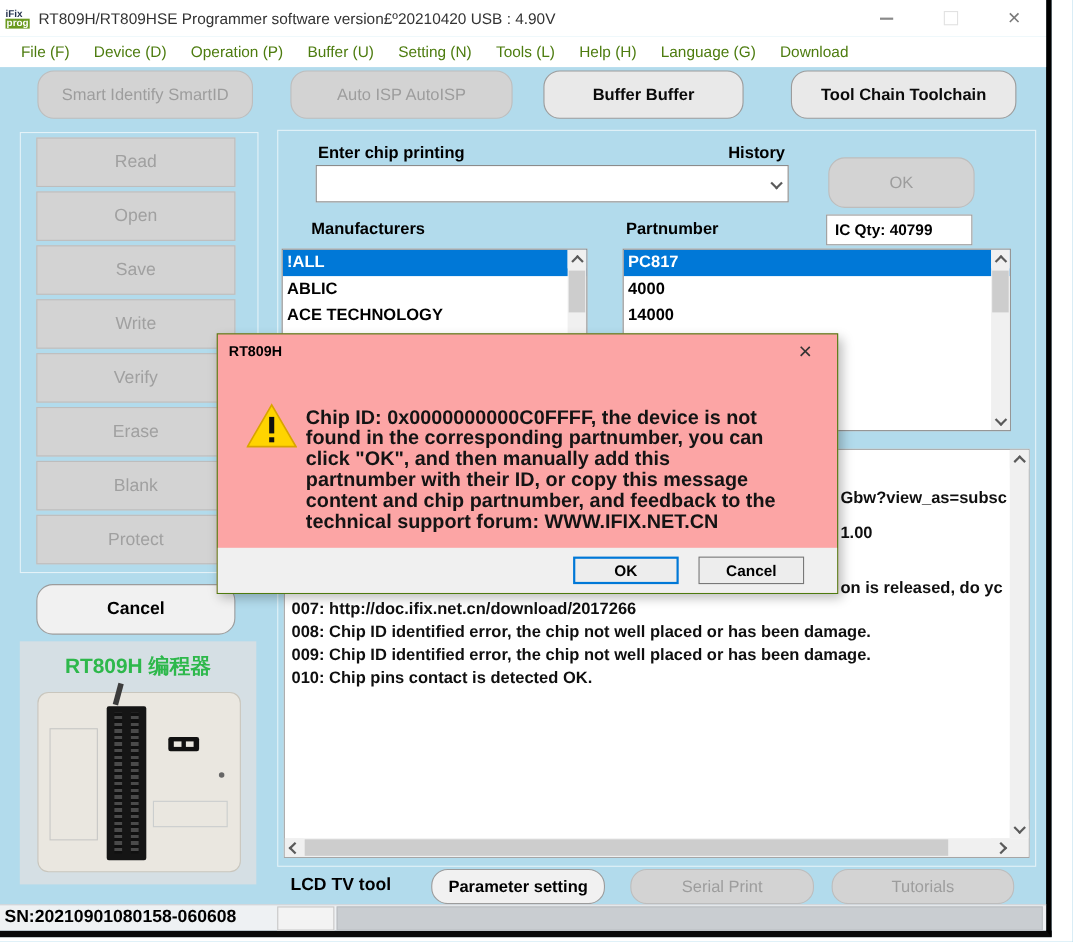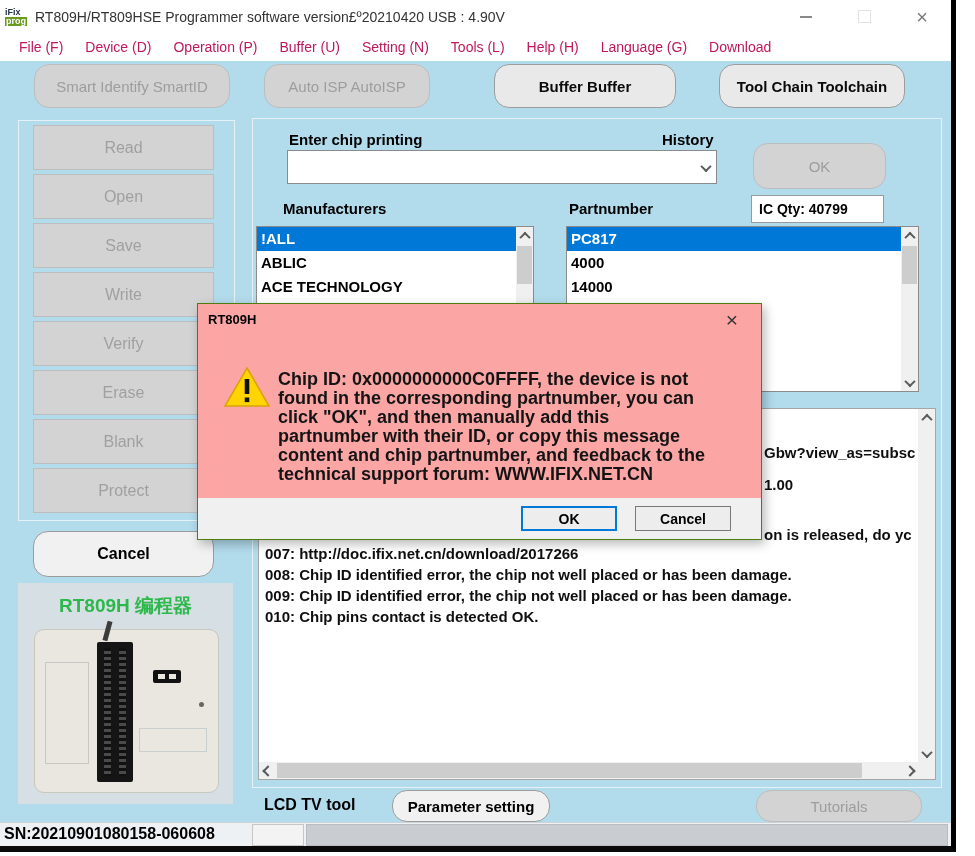--- a/index.html
+++ b/index.html
@@ -19,21 +19,21 @@
   .logo { margin-left:5px; display:flex; flex-direction:column; line-height:1; font-weight:bold; font-size:9px; }
   .logo .top { color:#24324d; }
   .logo .bottom { color:#fff; background:#6a9a1f; padding:0 1px; }
   .title-text { margin-left:8px; font-size:14px; color:#333; white-space:nowrap; }
   .win-controls { position:absolute; right:14px; top:0; height:33px; display:flex; align-items:center; gap:28px; }
   .win-btn { width:30px; height:33px; display:flex; align-items:center; justify-content:center; color:#6e6e6e; }
   .min-glyph { width:12px; height:0; border-bottom:2px solid #8a8a8a; display:block; }
   .max-glyph { width:11px; height:11px; border:1px solid #e2e2e2; display:block; }
   .close-glyph { font-size:20px; color:#7a7a7a; line-height:1; }
   
-  .menubar { position:absolute; left:0; top:33px; width:100%; height:28px; background:#fff; display:flex; align-items:center; padding-left:8px; box-sizing:border-box; font-size:14px; color:#be185d; }
+  .menubar { position:absolute; left:0; top:33px; width:100%; height:28px; background:#fff; display:flex; align-items:center; padding-left:8px; box-sizing:border-box; font-size:14px; color:#4d7c0f; }
   .menu-item { padding:0 11px; white-space:nowrap; }
   
   .btn { position:absolute; box-sizing:border-box; display:flex; align-items:center; justify-content:center; font-size:15px; white-space:nowrap;border-radius:15px; }
   .btn.disabled { background:#d3d3d3; border:1px solid #bdbdbd; color:#9d9d9d; }
   .btn.enabled  { background:#e9e9e9; border:1px solid #9c9c9c; color:#0a0a0a; font-weight:600; }
   .btn.light    { background:#f1f1f1; border:1px solid #9c9c9c; color:#000; font-weight:600; }
   
   .groupbox { position:absolute; border:1px solid rgba(255,255,255,0.65); }
   
   .side-btns { position:absolute; left:33px; top:125px; width:181px; display:flex; flex-direction:column; gap:4px; }
@@ -124,23 +124,23 @@
     <span class="menu-item">Operation (P)</span>
     <span class="menu-item">Buffer (U)</span>
     <span class="menu-item">Setting (N)</span>
     <span class="menu-item">Tools (L)</span>
     <span class="menu-item">Help (H)</span>
     <span class="menu-item">Language (G)</span>
     <span class="menu-item">Download</span>
   </div>
 
   <div class="btn disabled" style="left:34px; top:64px; width:196px; height:44px;">Smart Identify SmartID</div>
-  <div class="btn disabled" style="left:264px; top:64px; width:166px; height:44px;">Auto ISP AutoISP</div>
+  <div class="btn disabled" style="left:264px; top:64px; width:202px; height:44px;">Auto ISP AutoISP</div>
   <div class="btn enabled" style="left:494px; top:64px; width:182px; height:44px;">Buffer Buffer</div>
-  <div class="btn enabled" style="left:719px; top:64px; width:186px; height:44px;">Tool Chain Toolchain</div>
+  <div class="btn enabled" style="left:719px; top:64px; width:205px; height:44px;">Tool Chain Toolchain</div>
 
   <div class="groupbox" style="left:18px; top:120px; width:215px; height:399px;"></div>
   <div class="side-btns">
     <div class="side-btn">Read</div>
     <div class="side-btn">Open</div>
     <div class="side-btn">Save</div>
     <div class="side-btn">Write</div>
     <div class="side-btn">Verify</div>
     <div class="side-btn">Erase</div>
     <div class="side-btn">Blank</div>
@@ -233,20 +233,21 @@
       <div class="sb-thumb" style="left:18px; top:1px; height:15px; width:585px;"></div>
       <div class="sb-arrow" style="right:0;">
           <span class="chev right"></span>
         </div>
     </div>
     <div class="log-corner"></div>
   </div>
 
   <span class="lcd-label">LCD TV tool</span>
   <div class="btn light" style="left:392px; top:790px; width:158px; height:32px;">Parameter setting</div>
+  <div class="btn disabled" style="left:573px; top:790px; width:167px; height:32px;">Serial Print</div>
   <div class="btn disabled" style="left:756px; top:790px; width:166px; height:32px;">Tutorials</div>
 
   <div class="statusbar">
     <span class="sn">SN:20210901080158-060608</span>
     <div class="sb-panel2"></div>
     <div class="sb-panel3"></div>
   </div>
 
   <div class="dialog">
     <span class="dialog-title">RT809H</span>

